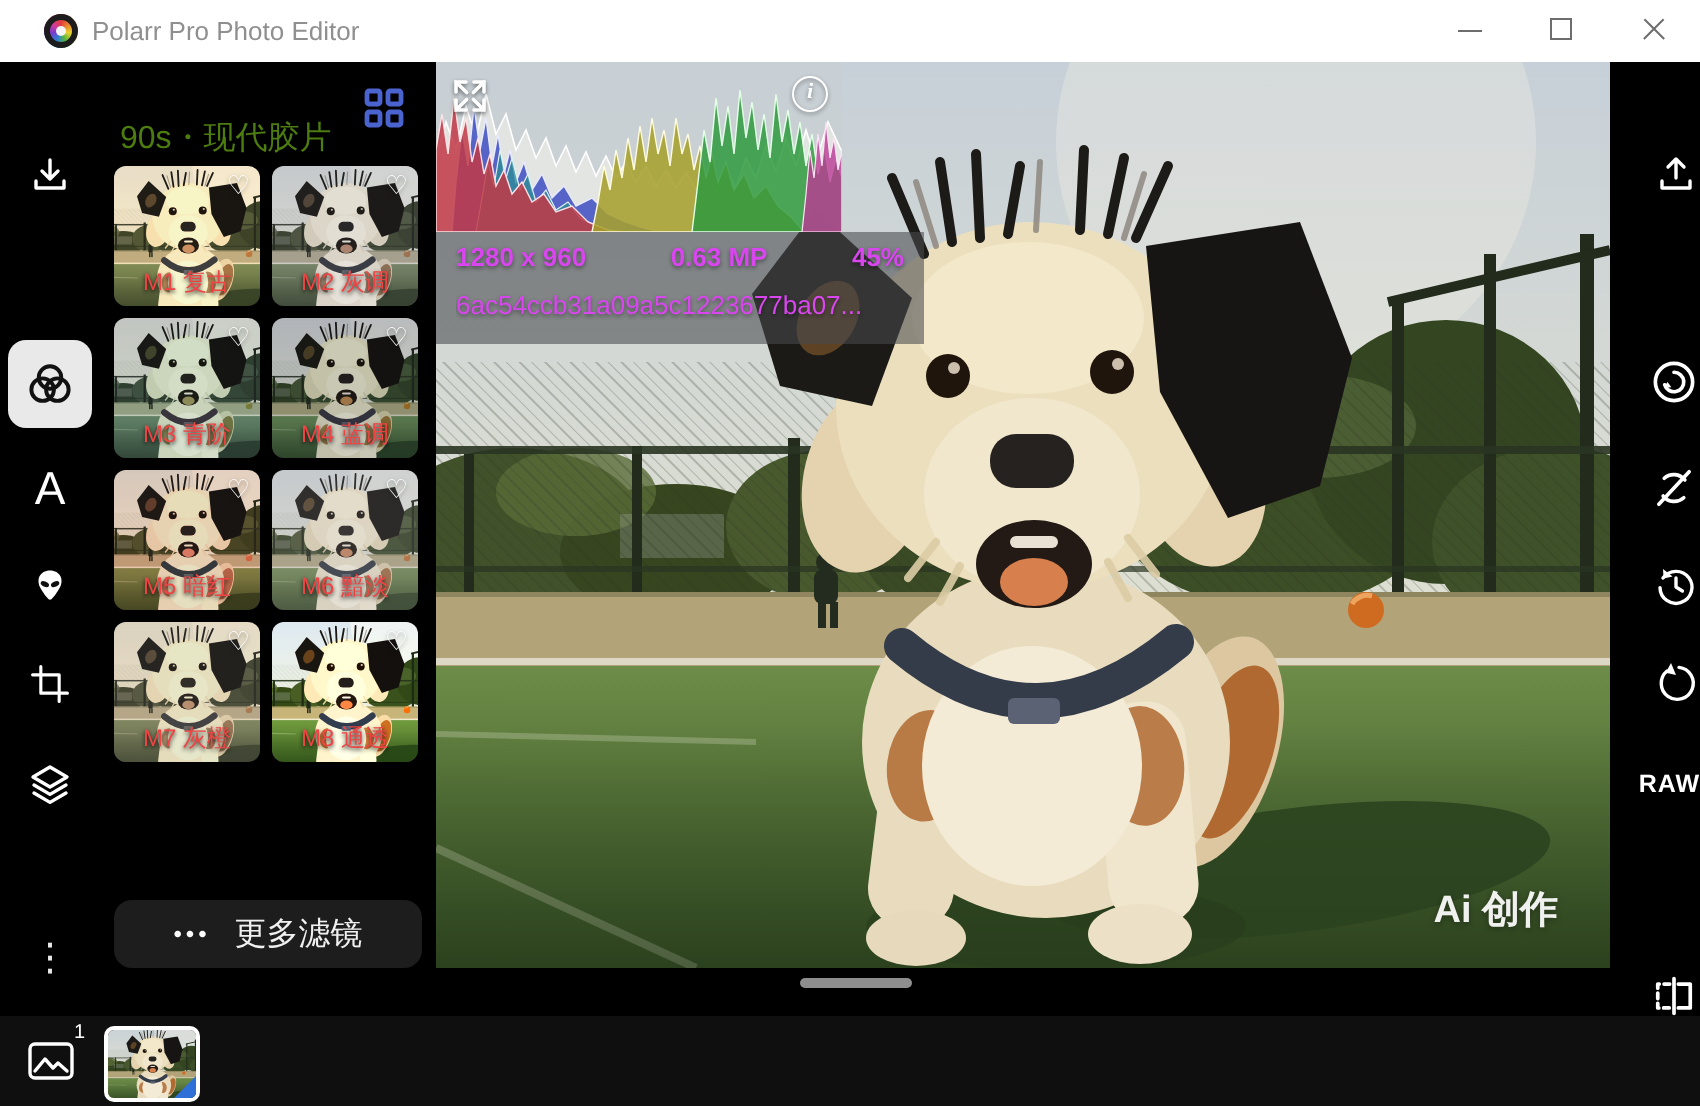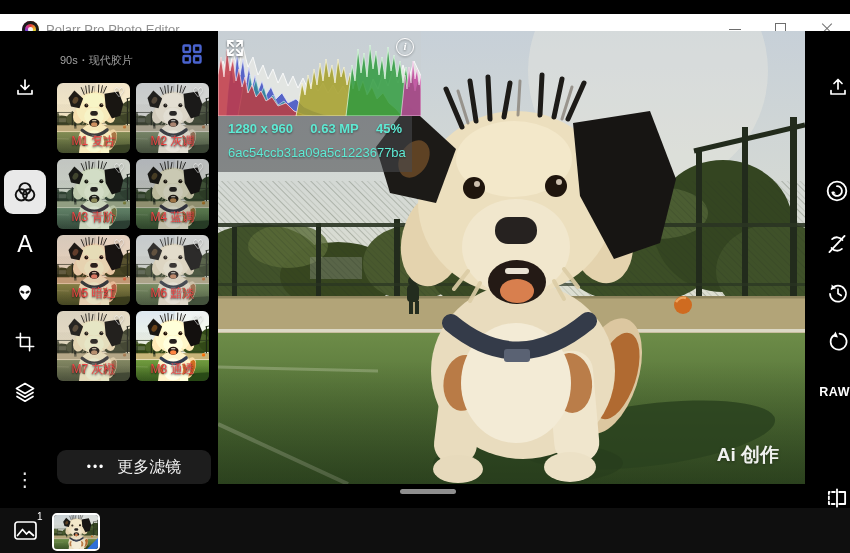--- a/index.html
+++ b/index.html
@@ -1,20 +1,20 @@
 <!DOCTYPE html>
 <html><head>
 <meta charset="utf-8">
 <style>
   * { margin:0; padding:0; box-sizing:border-box; }
   html,body { width:850px; height:553px; background:#000; overflow:hidden;
     font-family:"Liberation Sans","DejaVu Sans",sans-serif; }
 
   
-  .titlebar { position:absolute; left:0; top:0; width:850px; height:31px; background:#ffffff;margin-top:14px; }
+  .titlebar { position:absolute; left:0; top:0; width:850px; height:31px; background:#ffffff; }
   .app-logo { position:absolute; left:22px; top:7px; width:17px; height:17px; border-radius:50%;
     background:conic-gradient(#e33b3b,#e88a2c,#e8d22c,#59b53a,#2f7fd6,#7a3bd0,#d03b9a,#e33b3b);
     box-shadow:inset 0 0 0 3px #1c1c1c; }
   .app-logo::after { content:""; position:absolute; left:6px; top:6px; width:5px; height:5px;
     border-radius:50%; background:#f5f5f5; }
   .app-title { position:absolute; left:46px; top:0; height:31px; line-height:31px;
     color:#8f8f8f; font-size:13px; }
   .win-btn { position:absolute; top:0; width:46px; height:31px; cursor:default; }
   .win-min { left:712px; } .win-max { left:758px; } .win-close { left:804px; }
   .win-min i { position:absolute; left:17px; top:15px; width:12px; height:1.4px; background:#6d6d6d; }
@@ -28,21 +28,21 @@
   .tool { position:absolute; left:0; width:50px; height:44px; display:flex;
     align-items:center; justify-content:center; color:#fff; }
   .tool svg { display:block; }
   .tool-selected { position:absolute; left:4px; top:139px; width:42px; height:44px;
     background:#e9e9e9; border-radius:9px; display:flex; align-items:center; justify-content:center; }
   .a-glyph { font-size:23px; color:#fff; }
   .kebab { font-size:19px; color:#e8e8e8; letter-spacing:0; }
 
   
   .fpanel { position:absolute; left:50px; top:31px; width:168px; height:477px; background:#000; }
-  .fheader { position:absolute; left:10px; top:22px; color:#a3a3a3; font-size:11px; }
+  .fheader { position:absolute; left:10px; top:28px; color:#4d7c0f; font-size:16px; }
   .grid-icon { position:absolute; left:132px; top:13px; }
   .thumb { position:absolute; width:73px; height:70px; border-radius:6px; overflow:hidden; background:#222; }
   .thumb svg { width:100%; height:100%; display:block; }
   .t-c1 { left:7px; } .t-c2 { left:86px; }
   .t-r1 { top:52px; } .t-r2 { top:128px; } .t-r3 { top:204px; } .t-r4 { top:280px; }
   .thumb .heart { position:absolute; top:2px; right:5px; color:#fff; font-size:13px;
     text-shadow:0 1px 2px rgba(0,0,0,.6); }
   .thumb .tlabel { position:absolute; left:0; right:0; bottom:3px; text-align:center;
     color:#ef4444; font-size:12px; text-shadow:0 1px 2px rgba(0,0,0,.85); }
   .f-m1 { filter:sepia(.45) saturate(1.1) brightness(.97); }
@@ -66,22 +66,22 @@
     font-size:19px; font-weight:bold; text-shadow:0 1px 3px rgba(0,0,0,.35); }
 
   
   .hist-box { position:absolute; left:0; top:0; width:203px; height:85px;
     background:rgba(200,206,209,.48); }
   .hist-box svg.hist { position:absolute; left:0; top:0; width:203px; height:85px; }
   .expand-ic { position:absolute; left:7px; top:7px; filter:drop-shadow(0 1px 1px rgba(0,0,0,.5)); }
   .info-ic { position:absolute; right:7px; top:7px; width:18px; height:18px; border:1.5px solid #fff;
     border-radius:50%; color:#fff; font-size:11px; font-weight:bold; text-align:center; line-height:15px;
     filter:drop-shadow(0 1px 1px rgba(0,0,0,.4)); font-family:"Liberation Serif",serif; font-style:italic; }
-  .info-box { position:absolute; left:0; top:85px; width:194px; height:56px;
-    background:rgba(72,74,78,.58); color:#5eead4; }
+  .info-box { position:absolute; left:0; top:85px; width:244px; height:56px;
+    background:rgba(72,74,78,.58); color:#d946ef; }
   .info-row1 { position:absolute; left:10px; right:10px; top:5px; display:flex;
     justify-content:space-between; font-size:13px; font-weight:600;
     text-shadow:0 1px 2px rgba(0,0,0,.45); }
   .info-row2 { position:absolute; left:10px; right:6px; top:29px; font-size:13px;
     white-space:nowrap; overflow:hidden; text-shadow:0 1px 2px rgba(0,0,0,.45); }
 
   
   .rtb { position:absolute; left:805px; top:31px; width:45px; height:477px; background:#000; }
   .rtool { position:absolute; left:0; width:45px; height:44px; display:flex;
     align-items:center; justify-content:flex-end; color:#fff; }

